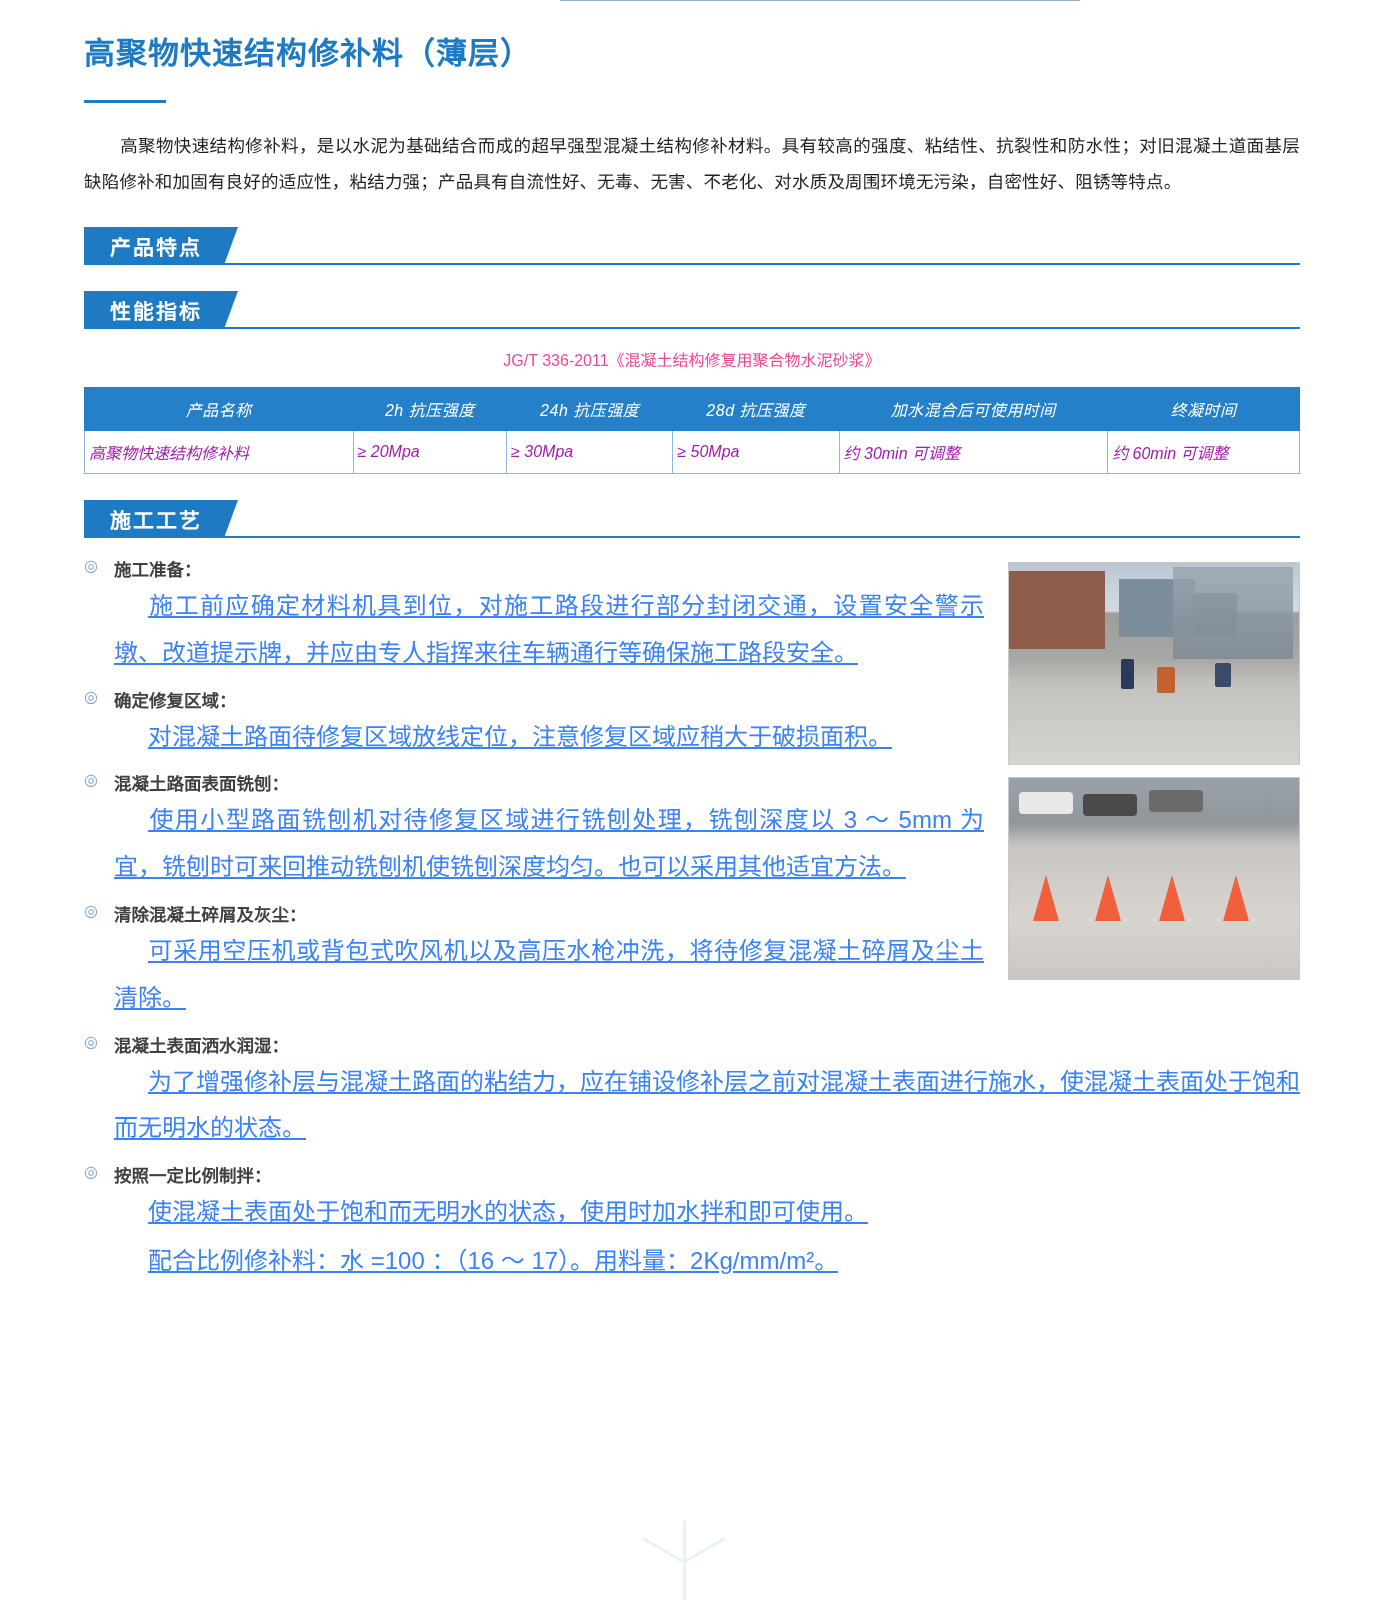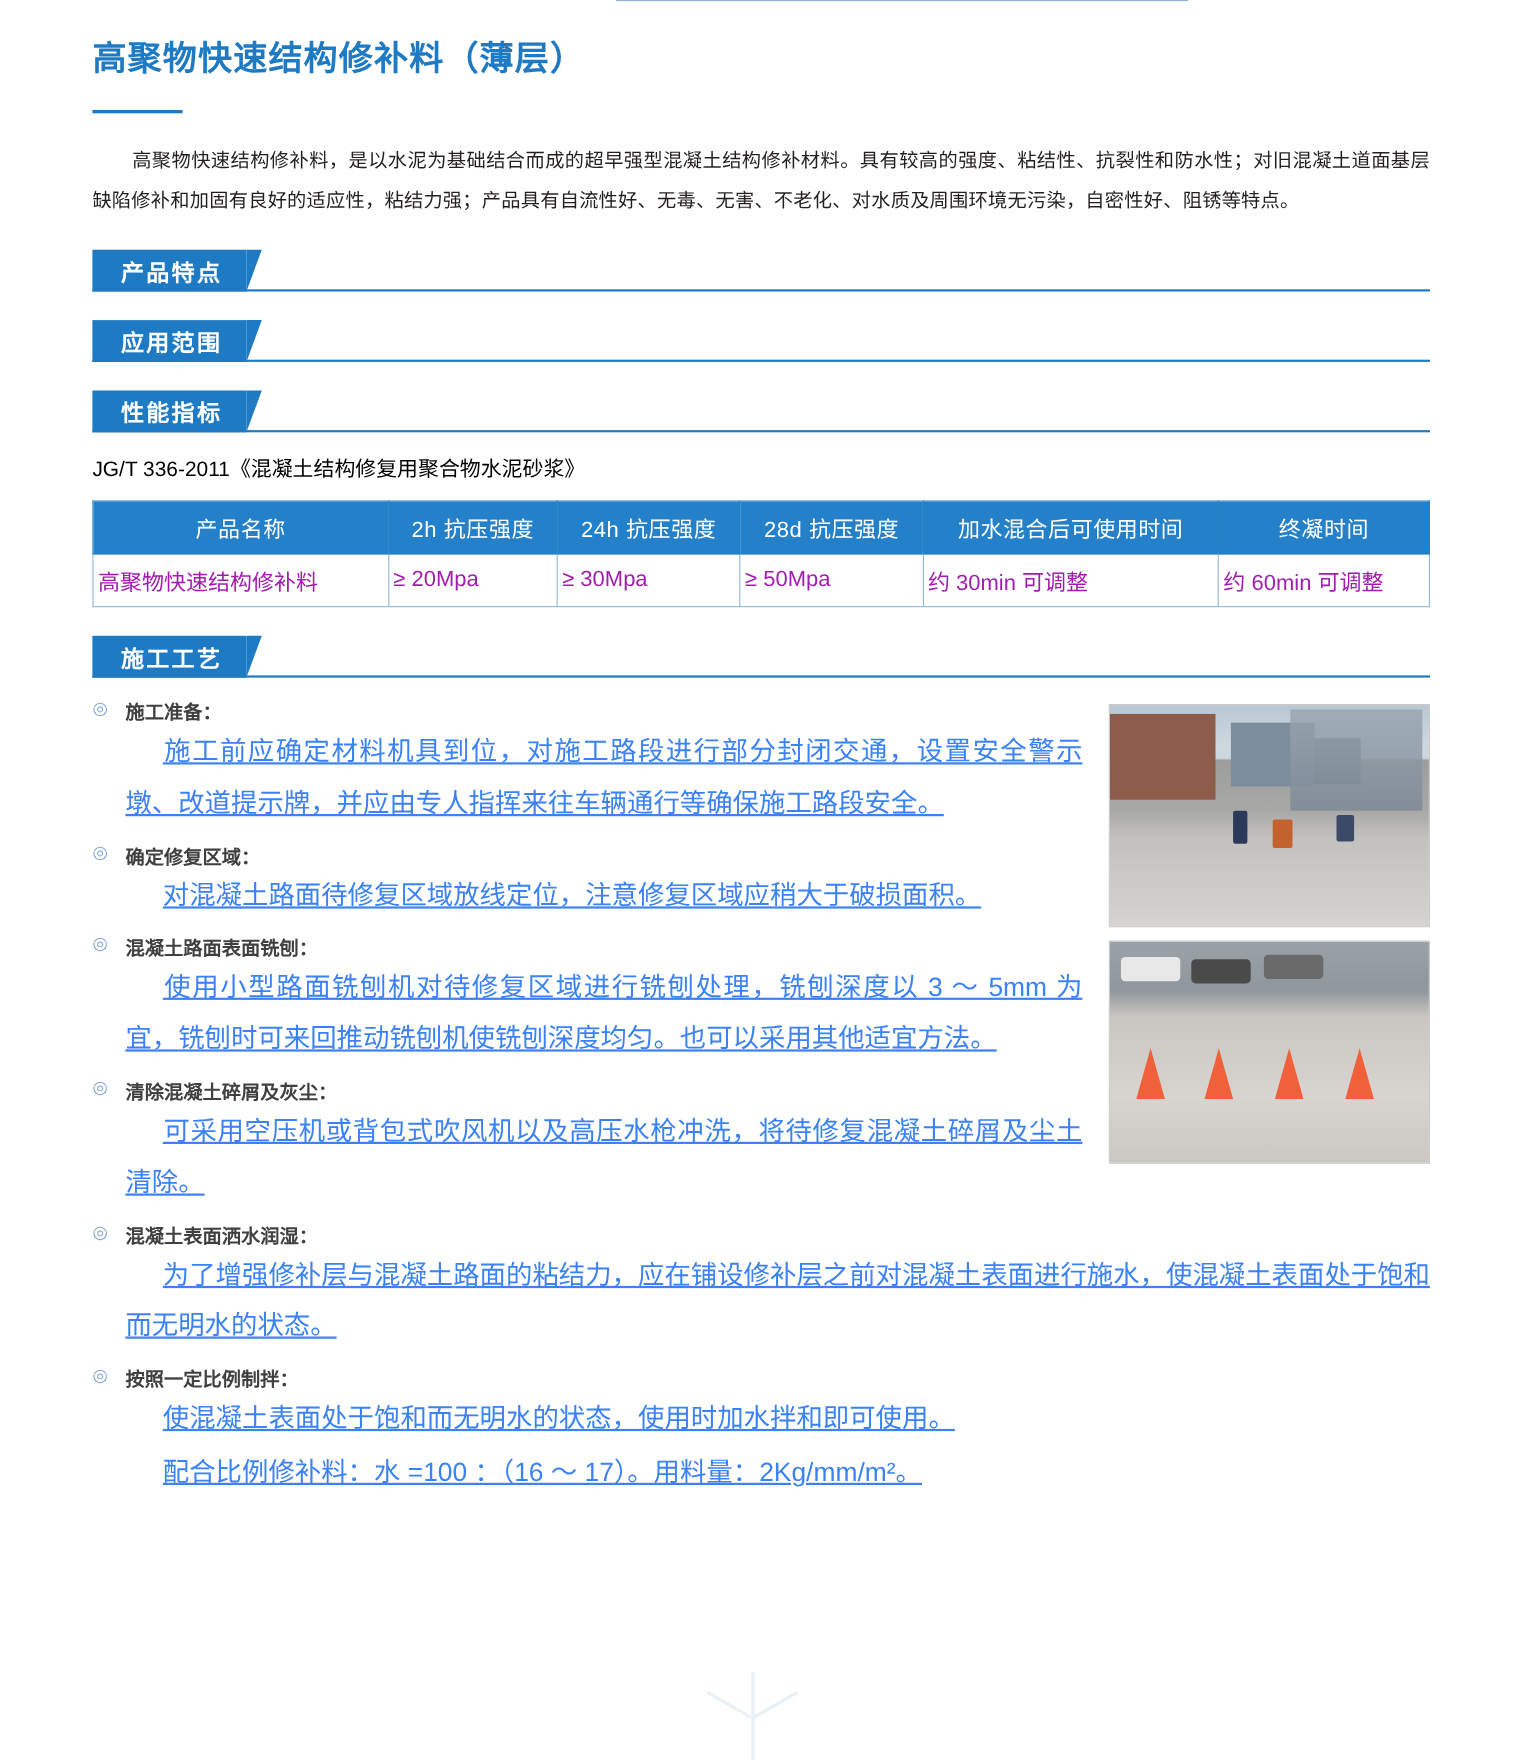--- a/index.html
+++ b/index.html
@@ -116,29 +116,31 @@
   ul.bullets li:before {
     content: "◎";
     position: absolute;
     left: 0;
     top: 0;
     color: #7fa9d4;
     font-size: 16px;
   }
   
   .std-line {
-    font-size: 19px;
+    text-align: center;
+    font-size: 16px;
     margin: 10px 0 16px 0;
-    color: #000000;
+    color: #ec4899;
   }
   
   table.perf {
     border-collapse: collapse;
     width: 100%;
-    font-size: 20px;
+    font-size: 16px;
+    font-style: italic;
   }
   table.perf th {
     background: #2480c8;
     color: #ffffff;
     font-weight: normal;
     border: 1px solid #2480c8;
     padding: 9px 4px;
     text-align: center;
     letter-spacing: .5px;
   }
@@ -276,24 +278,20 @@
   <p class="intro"><span class="indent"></span><span>高聚物快速结构修补料，是以水泥为基础结合而成的超早强型混凝土结构修补材料。具有较高的强度、粘结性、抗裂性和防水性；对旧混凝土道面基层缺陷修补和加固有良好的适应性，粘结力强；产品具有自流性好、无毒、无害、不老化、对水质及周围环境无污染，自密性好、阻锈等特点。</span></p>
 
   <div class="section">
     <div class="sec-head">
       <div class="tab">产品特点</div>
       <div class="rule"></div>
     </div>
   </div>
 
   <div class="section">
-    <div class="sec-head">
-      <div class="tab">应用范围</div>
-      <div class="rule"></div>
-    </div>
   </div>
 
   <div class="section">
     <div class="sec-head">
       <div class="tab">性能指标</div>
       <div class="rule"></div>
     </div>
     <div class="std-line">JG/T 336-2011《混凝土结构修复用聚合物水泥砂浆》</div>
     <table class="perf">
       <thead>

